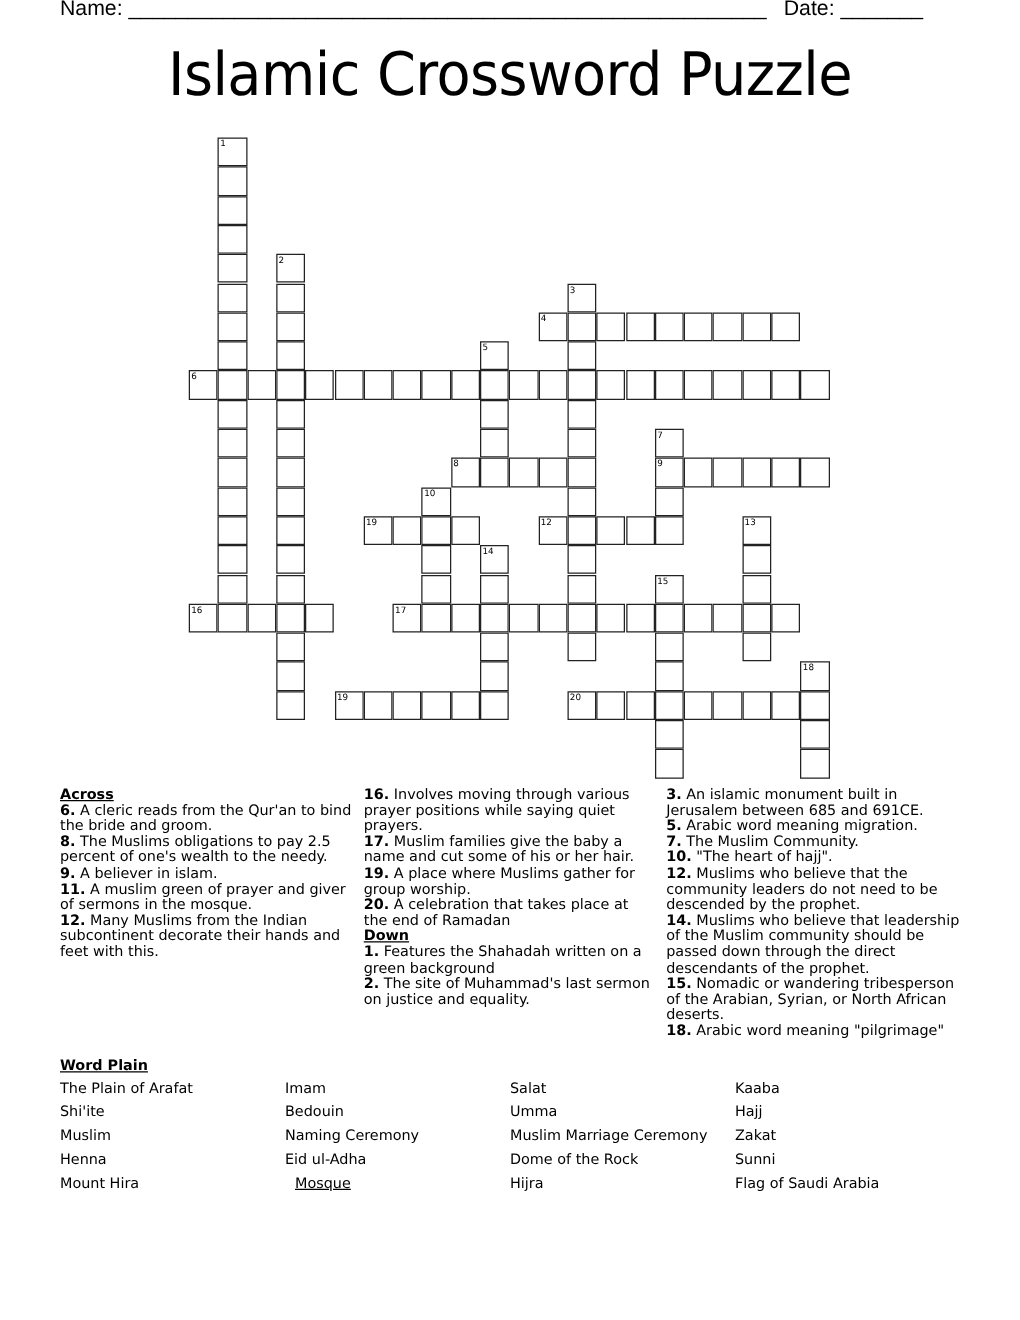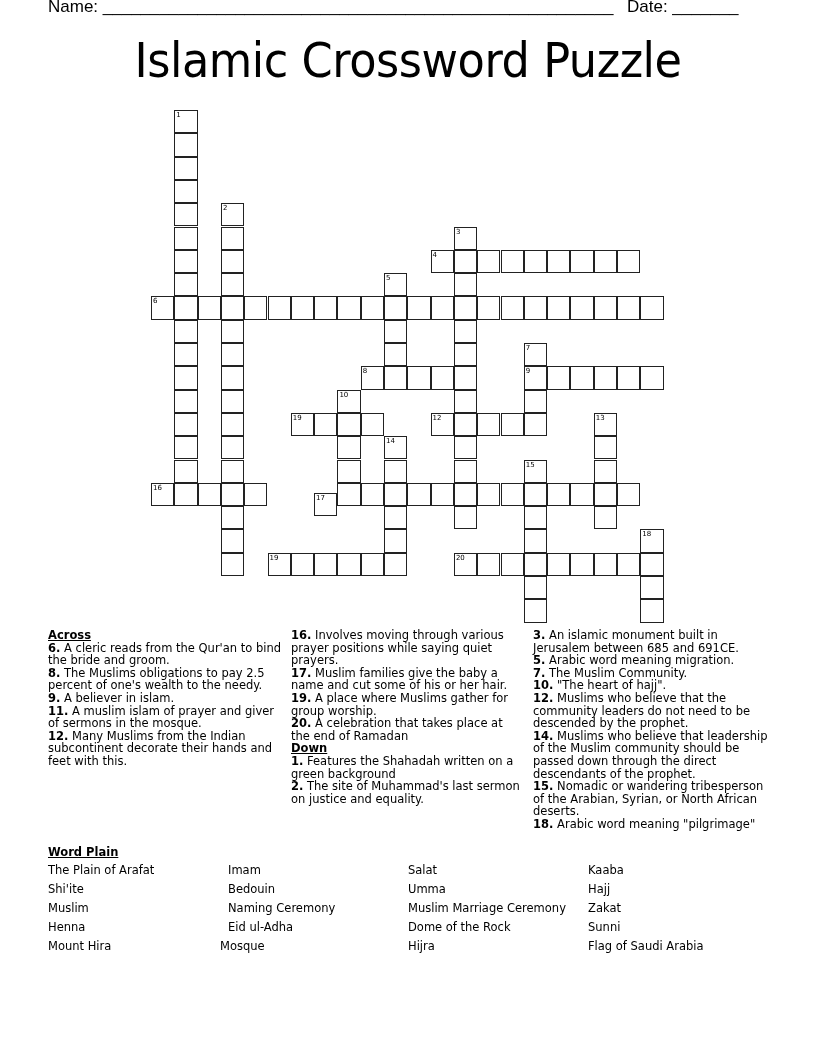--- a/index.html
+++ b/index.html
@@ -171,21 +171,21 @@
     <div class="cell" style="left: 523.8px; top: 506.1px;"></div>
     <div class="cell" style="left: 523.8px; top: 529.4px;"></div>
     <div class="cell" style="left: 523.8px; top: 552.7px;"></div>
     <div class="cell" style="left: 523.8px; top: 576px;"></div>
     <div class="cell" style="left: 523.8px; top: 599.3px;"></div>
     <div class="cell" style="left: 151px; top: 482.8px;">
       <span class="num">16</span>
     </div>
     <div class="cell" style="left: 197.6px; top: 482.8px;"></div>
     <div class="cell" style="left: 244.2px; top: 482.8px;"></div>
-    <div class="cell" style="left: 314.1px; top: 482.8px; margin-top: 10px;">
+    <div class="cell" style="left: 314.1px; top: 482.8px;">
       <span class="num">17</span>
     </div>
     <div class="cell" style="left: 360.7px; top: 482.8px;"></div>
     <div class="cell" style="left: 407.3px; top: 482.8px;"></div>
     <div class="cell" style="left: 430.6px; top: 482.8px;"></div>
     <div class="cell" style="left: 477.2px; top: 482.8px;"></div>
     <div class="cell" style="left: 500.5px; top: 482.8px;"></div>
     <div class="cell" style="left: 547.1px; top: 482.8px;"></div>
     <div class="cell" style="left: 570.4px; top: 482.8px;"></div>
     <div class="cell" style="left: 617px; top: 482.8px;"></div>
@@ -211,21 +211,21 @@
     <div class="cell" style="left: 570.4px; top: 552.7px;"></div>
     <div class="cell" style="left: 593.7px; top: 552.7px;"></div>
     <div class="cell" style="left: 617px; top: 552.7px;"></div>
   </div>
 
 <div class="clues" style="left:48px;top:629px;width:238px;">
   <div class="hd">Across</div>
   <div class="clue"><b>6.</b><span> A cleric reads from the Qur'an to bind the bride and groom.</span></div>
   <div class="clue"><b>8.</b><span> The Muslims obligations to pay 2.5 percent of one's wealth to the needy.</span></div>
   <div class="clue"><b>9.</b><span> A believer in islam.</span></div>
-  <div class="clue"><b>11.</b><span> A muslim islam of prayer and giver of sermons in the mosque.</span></div>
+  <div class="clue"><b>11.</b><span> A muslim green of prayer and giver of sermons in the mosque.</span></div>
   <div class="clue"><b>12.</b><span> Many Muslims from the Indian subcontinent decorate their hands and feet with this.</span></div>
 </div>
 
 <div class="clues" style="left:291px;top:629px;width:232px;">
   <div class="clue"><b>16.</b><span> Involves moving through various prayer positions while saying quiet prayers.</span></div>
   <div class="clue"><b>17.</b><span> Muslim families give the baby a name and cut some of his or her hair.</span></div>
   <div class="clue"><b>19.</b><span> A place where Muslims gather for group worship.</span></div>
   <div class="clue"><b>20.</b><span> A celebration that takes place at the end of Ramadan</span></div>
   <div class="hd">Down</div>
   <div class="clue"><b>1.</b><span> Features the Shahadah written on a green background</span></div>
@@ -247,21 +247,21 @@
 <div id="wordbank">
     <div class="wb" style="left: 48px; top: 863px;">The Plain of Arafat</div>
     <div class="wb" style="left: 48px; top: 882px;">Shi'ite</div>
     <div class="wb" style="left: 48px; top: 901px;">Muslim</div>
     <div class="wb" style="left: 48px; top: 920px;">Henna</div>
     <div class="wb" style="left: 48px; top: 939px;">Mount Hira</div>
     <div class="wb" style="left: 228px; top: 863px;">Imam</div>
     <div class="wb" style="left: 228px; top: 882px;">Bedouin</div>
     <div class="wb" style="left: 228px; top: 901px;">Naming Ceremony</div>
     <div class="wb" style="left: 228px; top: 920px;">Eid ul-Adha</div>
-    <div class="wb" style="left: 220px; top: 939px;">Mosque</div>
+    <div class="wb" style="left: 236px; top: 939px; text-decoration: underline;">Mosque</div>
     <div class="wb" style="left: 408px; top: 863px;">Salat</div>
     <div class="wb" style="left: 408px; top: 882px;">Umma</div>
     <div class="wb" style="left: 408px; top: 901px;">Muslim Marriage Ceremony</div>
     <div class="wb" style="left: 408px; top: 920px;">Dome of the Rock</div>
     <div class="wb" style="left: 408px; top: 939px;">Hijra</div>
     <div class="wb" style="left: 588px; top: 863px;">Kaaba</div>
     <div class="wb" style="left: 588px; top: 882px;">Hajj</div>
     <div class="wb" style="left: 588px; top: 901px;">Zakat</div>
     <div class="wb" style="left: 588px; top: 920px;">Sunni</div>
     <div class="wb" style="left: 588px; top: 939px;">Flag of Saudi Arabia</div>

